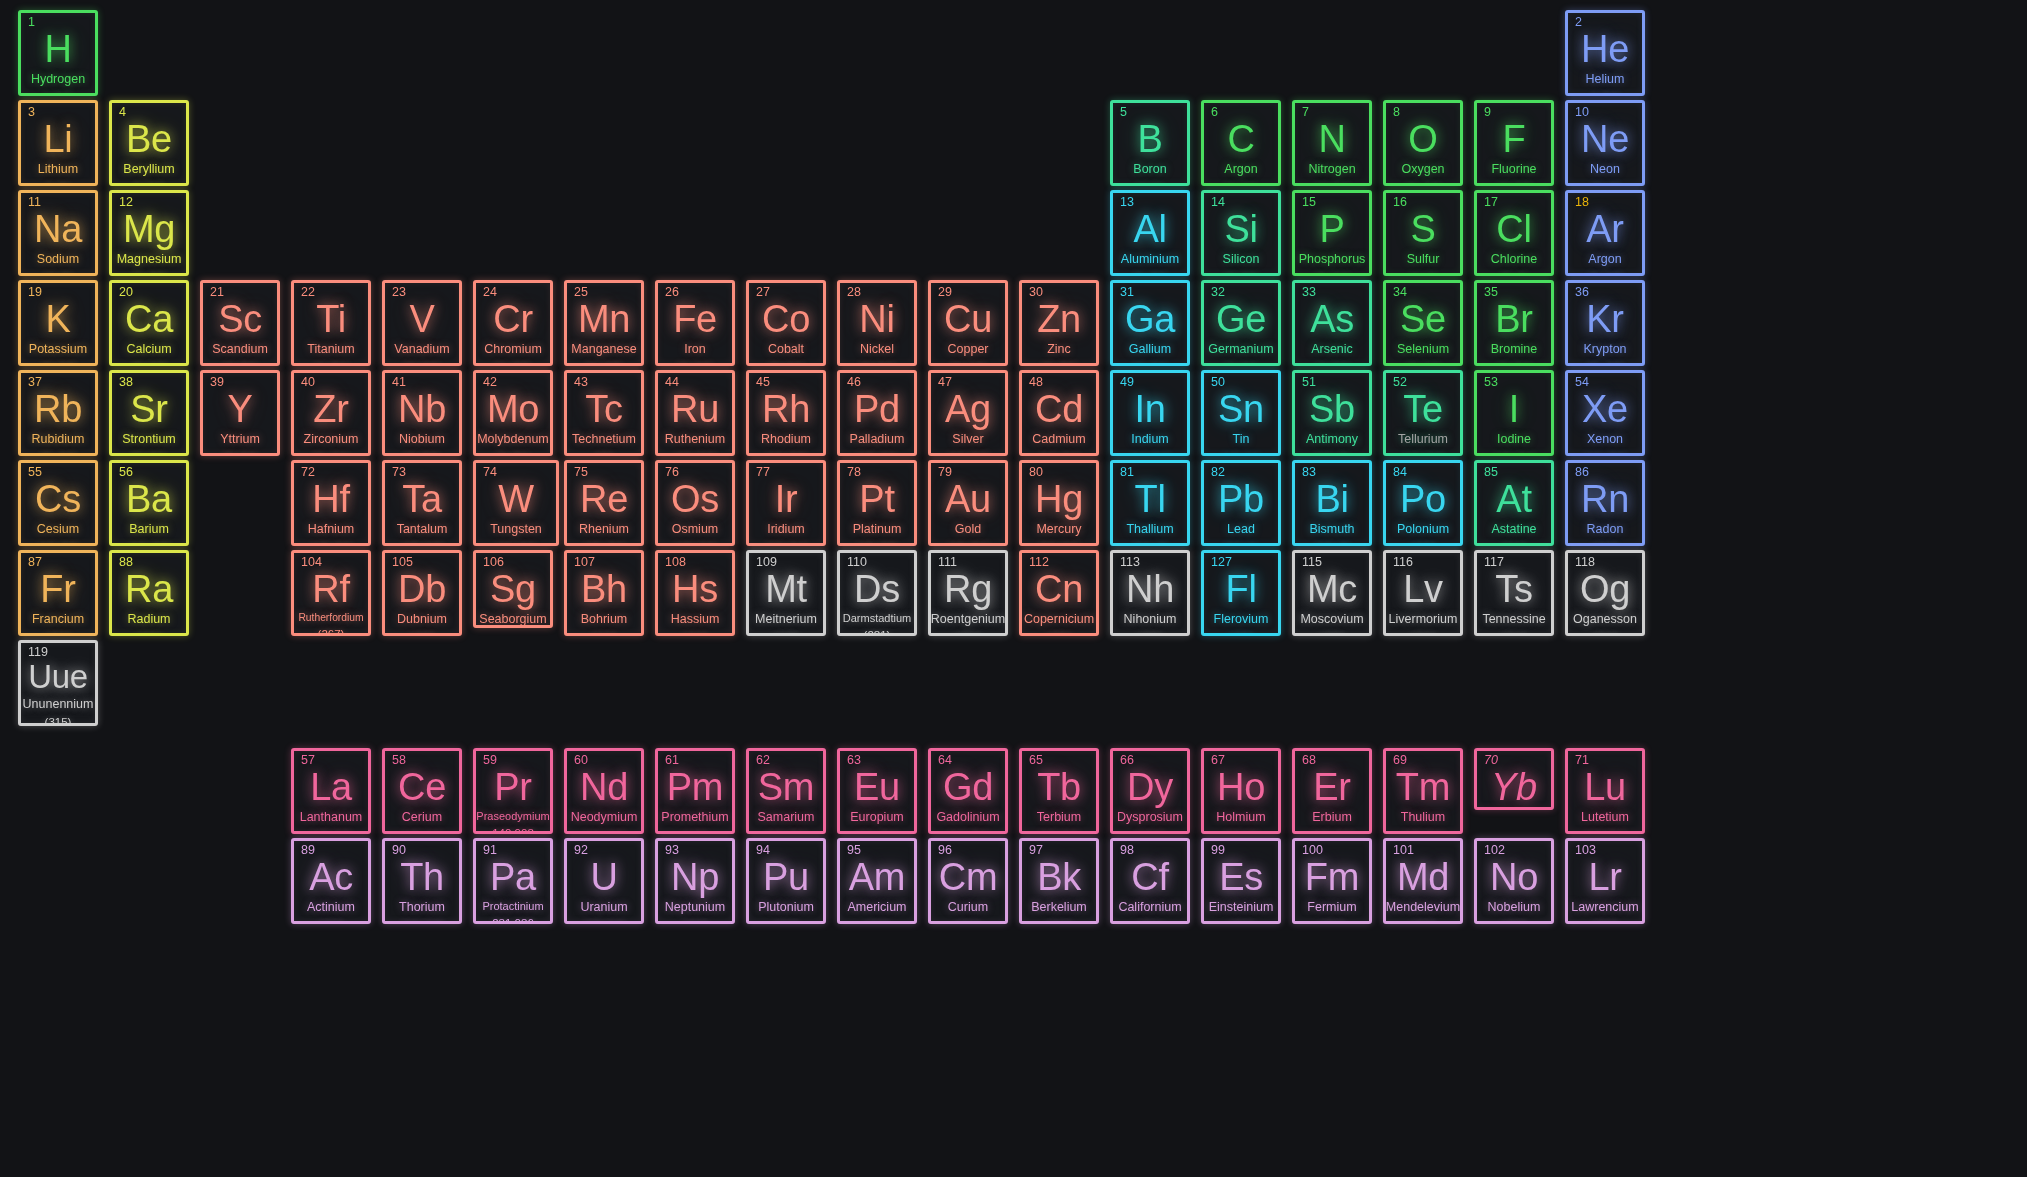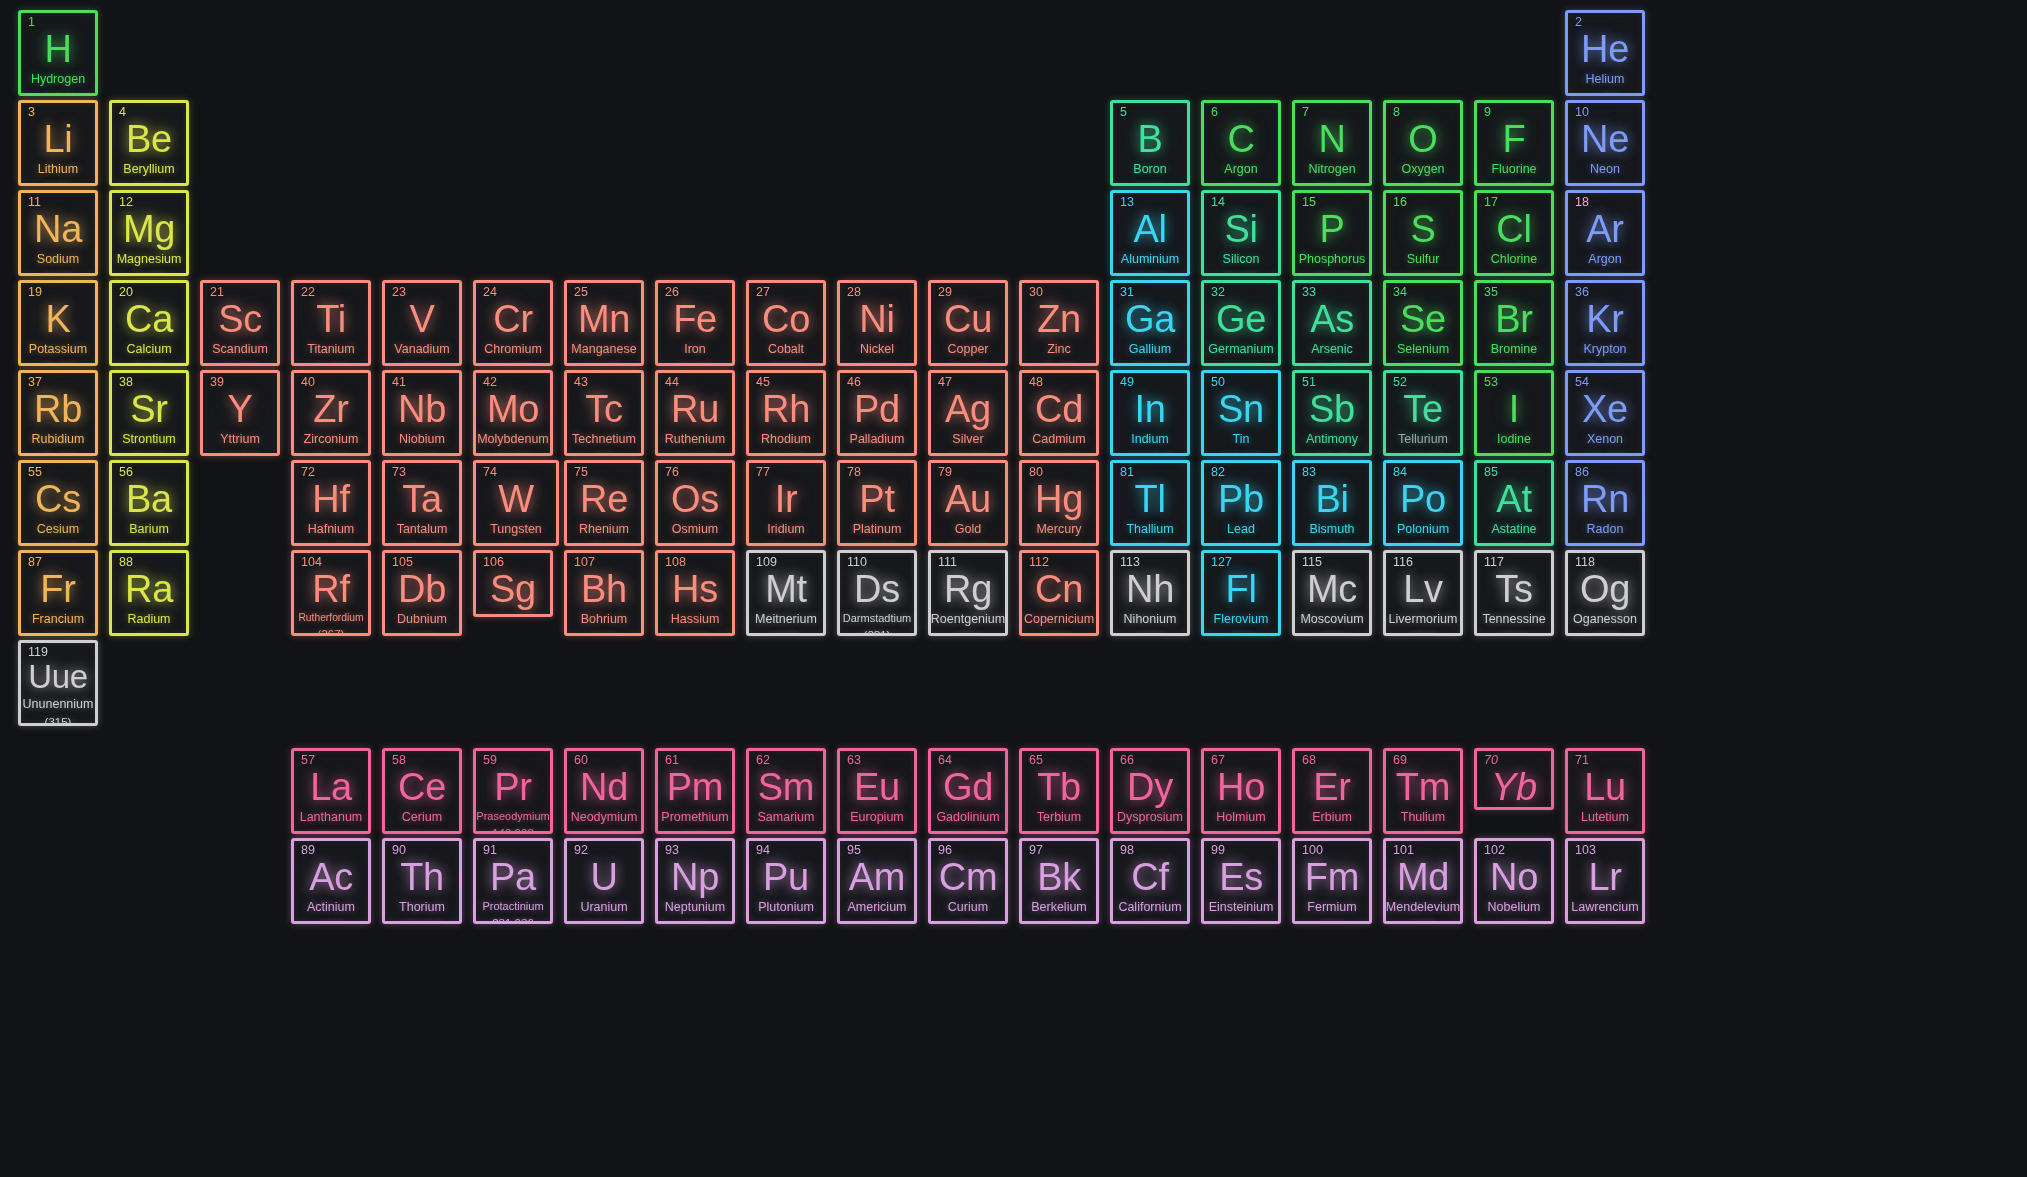--- a/index.html
+++ b/index.html
@@ -151,21 +151,21 @@
       <span class="nm" style="color: rgb(74, 222, 95); text-shadow: rgba(74, 222, 95, 0.533) 0px 0px 7px;">Sulfur</span>
       <span class="wt" style="color: rgb(74, 222, 95); text-shadow: rgba(74, 222, 95, 0.467) 0px 0px 6px;">32.06</span>
     </div>
     <div class="cell" style="left: 1474px; top: 190px; width: 80px; height: 86px; border-color: rgb(74, 222, 95); box-shadow: rgba(74, 222, 95, 0.333) 0px 0px 7px, rgba(74, 222, 95, 0.094) 0px 0px 6px inset;">
       <span class="num" style="color: rgb(74, 222, 95);">17</span>
       <span class="sym" style="color: rgb(74, 222, 95); text-shadow: rgba(74, 222, 95, 0.667) 0px 0px 11px, rgba(74, 222, 95, 0.333) 0px 0px 22px;">Cl</span>
       <span class="nm" style="color: rgb(74, 222, 95); text-shadow: rgba(74, 222, 95, 0.533) 0px 0px 7px;">Chlorine</span>
       <span class="wt" style="color: rgb(74, 222, 95); text-shadow: rgba(74, 222, 95, 0.467) 0px 0px 6px;">35.45</span>
     </div>
     <div class="cell" style="left: 1565px; top: 190px; width: 80px; height: 86px; border-color: rgb(126, 156, 245); box-shadow: rgba(126, 156, 245, 0.333) 0px 0px 7px, rgba(126, 156, 245, 0.094) 0px 0px 6px inset;">
-      <span class="num" style="color: #f9a8d4;">18</span>
+      <span class="num" style="color: #eab308;">18</span>
       <span class="sym" style="color: rgb(126, 156, 245); text-shadow: rgba(126, 156, 245, 0.667) 0px 0px 11px, rgba(126, 156, 245, 0.333) 0px 0px 22px;">Ar</span>
       <span class="nm" style="color: rgb(126, 156, 245); text-shadow: rgba(126, 156, 245, 0.533) 0px 0px 7px;">Argon</span>
       <span class="wt" style="color: rgb(126, 156, 245); text-shadow: rgba(126, 156, 245, 0.467) 0px 0px 6px;">39.948</span>
     </div>
     <div class="cell" style="left: 18px; top: 280px; width: 80px; height: 86px; border-color: rgb(240, 180, 90); box-shadow: rgba(240, 180, 90, 0.333) 0px 0px 7px, rgba(240, 180, 90, 0.094) 0px 0px 6px inset;">
       <span class="num" style="color: rgb(240, 180, 90);">19</span>
       <span class="sym" style="color: rgb(240, 180, 90); text-shadow: rgba(240, 180, 90, 0.667) 0px 0px 11px, rgba(240, 180, 90, 0.333) 0px 0px 22px;">K</span>
       <span class="nm" style="color: rgb(240, 180, 90); text-shadow: rgba(240, 180, 90, 0.533) 0px 0px 7px;">Potassium</span>
       <span class="wt" style="color: rgb(240, 180, 90); text-shadow: rgba(240, 180, 90, 0.467) 0px 0px 6px;">39.098</span>
     </div>
@@ -498,21 +498,21 @@
       <span class="sym" style="color: rgb(250, 141, 125); text-shadow: rgba(250, 141, 125, 0.667) 0px 0px 11px, rgba(250, 141, 125, 0.333) 0px 0px 22px;">Rf</span>
       <span class="nm" style="color: rgb(250, 141, 125); text-shadow: rgba(250, 141, 125, 0.533) 0px 0px 7px; font-size: 10.3px;">Rutherfordium</span>
       <span class="wt" style="color: rgb(250, 141, 125); text-shadow: rgba(250, 141, 125, 0.467) 0px 0px 6px;">(267)</span>
     </div>
     <div class="cell" style="left: 382px; top: 550px; width: 80px; height: 86px; border-color: rgb(250, 141, 125); box-shadow: rgba(250, 141, 125, 0.333) 0px 0px 7px, rgba(250, 141, 125, 0.094) 0px 0px 6px inset;">
       <span class="num" style="color: rgb(250, 141, 125);">105</span>
       <span class="sym" style="color: rgb(250, 141, 125); text-shadow: rgba(250, 141, 125, 0.667) 0px 0px 11px, rgba(250, 141, 125, 0.333) 0px 0px 22px;">Db</span>
       <span class="nm" style="color: rgb(250, 141, 125); text-shadow: rgba(250, 141, 125, 0.533) 0px 0px 7px;">Dubnium</span>
       <span class="wt" style="color: rgb(250, 141, 125); text-shadow: rgba(250, 141, 125, 0.467) 0px 0px 6px;">(268)</span>
     </div>
-    <div class="cell" style="left: 473px; top: 550px; width: 80px; height: 67px; border-color: rgb(250, 141, 125); box-shadow: rgba(250, 141, 125, 0.333) 0px 0px 7px, rgba(250, 141, 125, 0.094) 0px 0px 6px inset; align-items: center;">
+    <div class="cell" style="left: 473px; top: 550px; width: 80px; height: 78px; border-color: rgb(250, 141, 125); box-shadow: rgba(250, 141, 125, 0.333) 0px 0px 7px, rgba(250, 141, 125, 0.094) 0px 0px 6px inset; align-items: center;">
       <span class="num" style="color: rgb(250, 141, 125);">106</span>
       <span class="sym" style="color: rgb(250, 141, 125); text-shadow: rgba(250, 141, 125, 0.667) 0px 0px 11px, rgba(250, 141, 125, 0.333) 0px 0px 22px;">Sg</span>
       <span class="nm" style="color: rgb(250, 141, 125); text-shadow: rgba(250, 141, 125, 0.533) 0px 0px 7px;">Seaborgium</span>
       <span class="wt" style="color: rgb(250, 141, 125); text-shadow: rgba(250, 141, 125, 0.467) 0px 0px 6px;">(269)</span>
     </div>
     <div class="cell" style="left: 564px; top: 550px; width: 80px; height: 86px; border-color: rgb(250, 141, 125); box-shadow: rgba(250, 141, 125, 0.333) 0px 0px 7px, rgba(250, 141, 125, 0.094) 0px 0px 6px inset;">
       <span class="num" style="color: rgb(250, 141, 125);">107</span>
       <span class="sym" style="color: rgb(250, 141, 125); text-shadow: rgba(250, 141, 125, 0.667) 0px 0px 11px, rgba(250, 141, 125, 0.333) 0px 0px 22px;">Bh</span>
       <span class="nm" style="color: rgb(250, 141, 125); text-shadow: rgba(250, 141, 125, 0.533) 0px 0px 7px;">Bohrium</span>
       <span class="wt" style="color: rgb(250, 141, 125); text-shadow: rgba(250, 141, 125, 0.467) 0px 0px 6px;">(270)</span>

